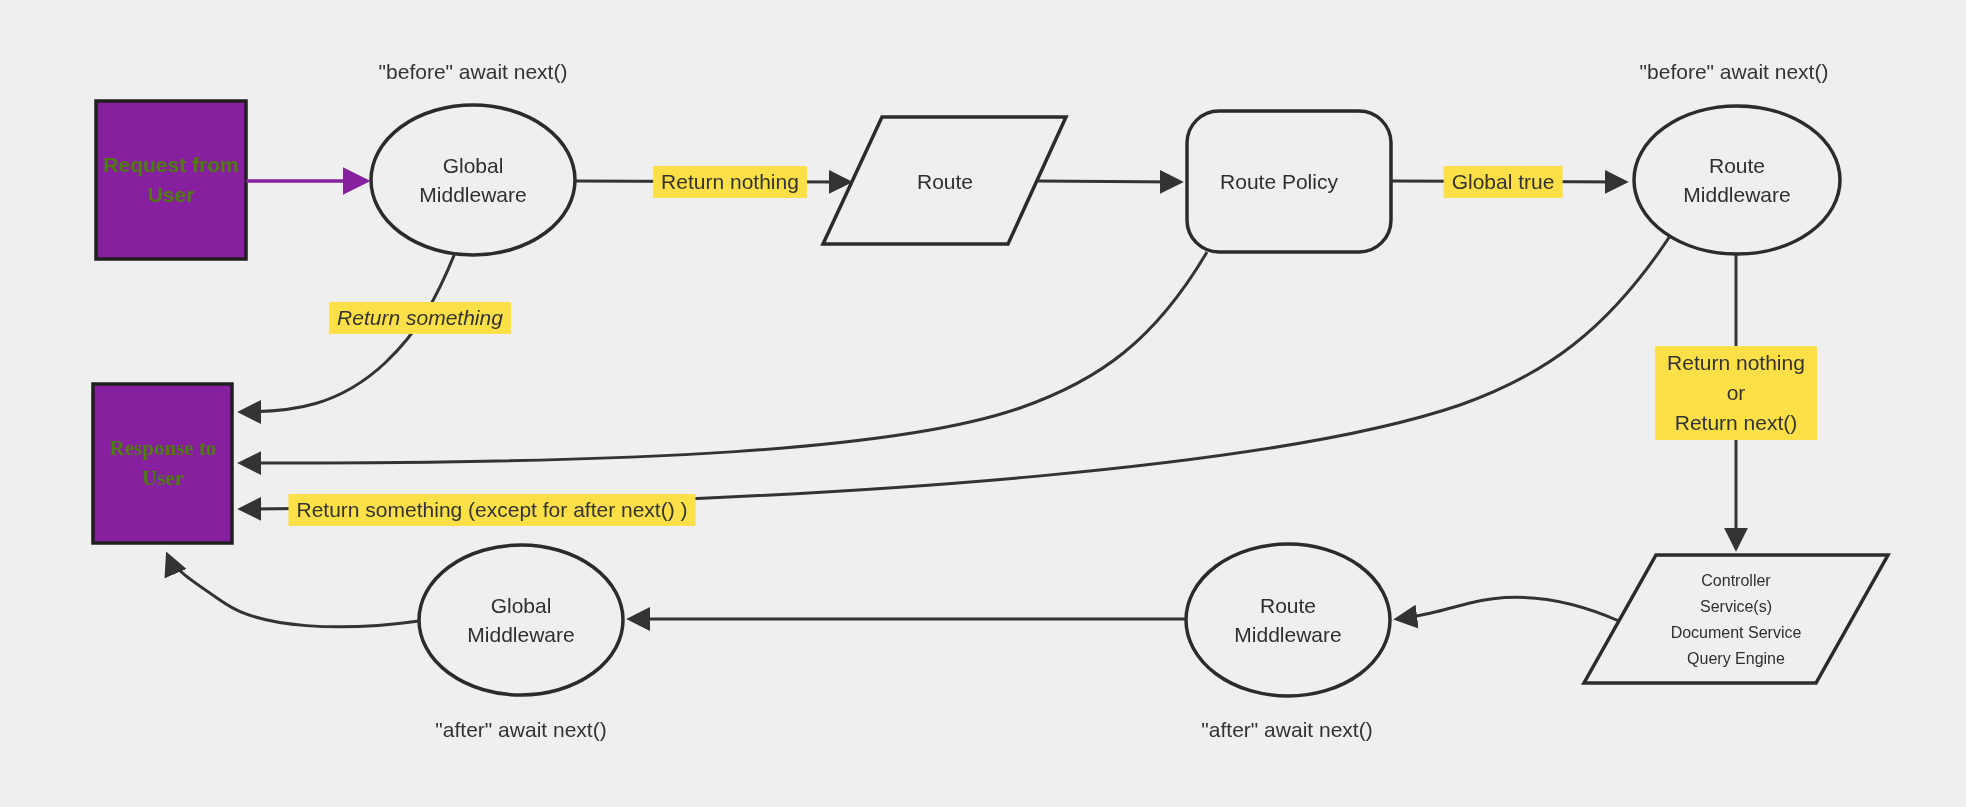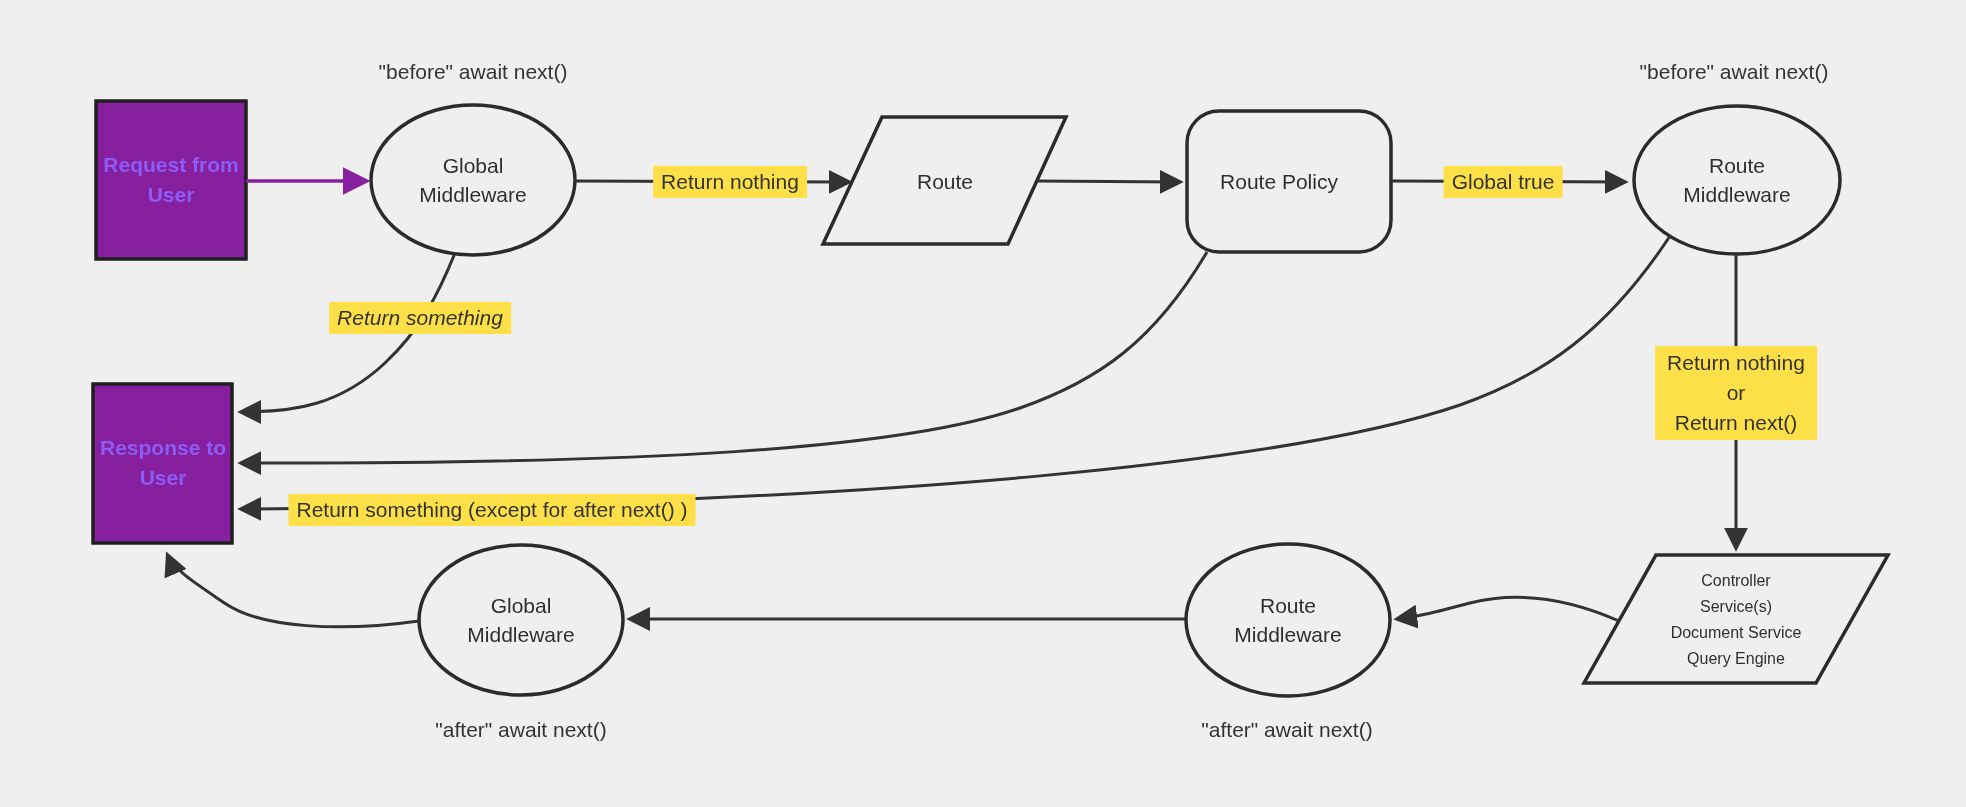--- a/index.html
+++ b/index.html
@@ -15,21 +15,21 @@
     position:absolute;
     transform:translate(-50%,-50%);
     text-align:center;
     color:#2f2f2f;
     font-size:21px;
     line-height:29px;
     white-space:pre-line;
     pointer-events:none;
   }
   .node-label{font-size:21px;line-height:29px;}
-  .node-label.on-purple{color:#8b5cf6;font-weight:700;line-height:30px;}
+  .node-label.on-purple{color:#4d7c0f;font-weight:700;line-height:30px;}
   .node-label.small{font-size:16px;line-height:26px;}
   .edge-label{
     background:#fde047;
     padding:2px 8px;
     white-space:nowrap;
     color:#333333;
     font-size:21px;
     line-height:28px;
   }
   .edge-label.multi{white-space:pre-line;line-height:30px;padding:2px 12px;}
@@ -102,21 +102,21 @@
 Service(s)
 Document Service
 Query Engine</div>
 
   <div class="lbl node-label" style="left:1288px;top:620px;">Route
 Middleware</div>
 
   <div class="lbl node-label" style="left:521px;top:620px;">Global
 Middleware</div>
 
-  <div class="lbl node-label on-purple" style="left:163px;top:463px;">Response to
+  <div class="lbl node-label on-purple" style="left:163px;top:463px;font-family:Liberation Serif, serif;">Response to
 User</div>
 
   <div class="lbl edge-label floating" style="left:473px;top:72px;">"before" await next()</div>
 
   <div class="lbl edge-label floating" style="left:1734px;top:72px;">"before" await next()</div>
 
   <div class="lbl edge-label" style="left:730px;top:182px;">Return nothing</div>
 
   <div class="lbl edge-label" style="left:1503px;top:182px;">Global true</div>
 

